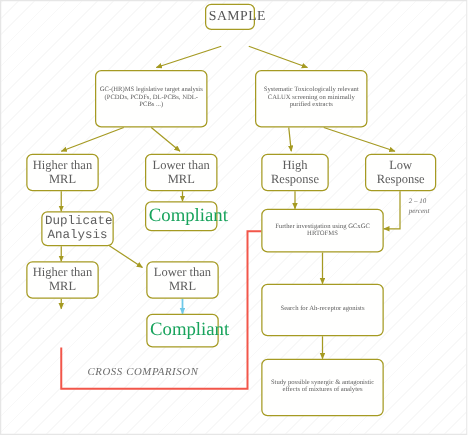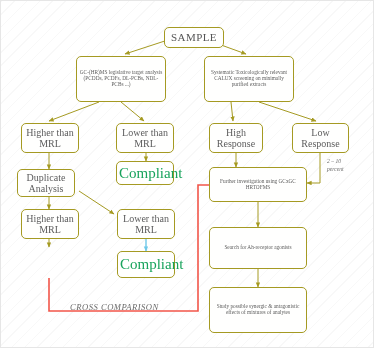--- a/index.html
+++ b/index.html
@@ -86,21 +86,21 @@
       <path d="M257,201 L257,226" marker-end="url(#ah)"></path>
 
       <path d="M257,268 L257,286" marker-end="url(#ah)"></path>
     </g>
 
     <path d="M145,238 L145,250" stroke="#6ec8e8" stroke-width="1.4" fill="none" marker-end="url(#ab)"></path>
 
     <path d="M48,277 L48,310 L197,310 L197,184 L208,184" stroke="#f2564a" stroke-width="1.6" fill="none"></path>
   </svg>
 
-  <div class="node n-sample" style="left:163px;top:26px;width:60px;height:21px;">
+  <div class="node n-sample" style="left:163px;top:2px;width:40px;height:21px;">
     <span>SAMPLE</span>
   </div>
 
   <div class="node n-small" style="left:75px;top:55px;width:90px;height:46px;">
     <span>GC-(HR)MS legislative target analysis (PCDDs, PCDFs, DL-PCBs, NDL-PCBs ...)</span>
   </div>
 
   <div class="node n-small" style="left:203px;top:55px;width:90px;height:46px;">
     <span>Systematic Toxicologically relevant CALUX screening on minimally purified extracts</span>
   </div>
@@ -114,21 +114,21 @@
   </div>
 
   <div class="node n-med" style="left:291px;top:122px;width:57px;height:30px;">
     <span>Low Response</span>
   </div>
 
   <div class="node n-med" style="left:208px;top:122px;width:54px;height:30px;">
     <span>High Response</span>
   </div>
 
-  <div class="node n-med" style="left:16px;top:168px;width:58px;height:28px;">
+  <div class="node n-med" style="left:32px;top:168px;width:58px;height:28px;font-family:Liberation Mono, monospace;">
     <span>Duplicate Analysis</span>
   </div>
 
   <div class="node n-green" style="left:115px;top:160px;width:58px;height:24px;">
     <span>Compliant</span>
   </div>
 
   <div class="node n-small" style="left:208px;top:166px;width:98px;height:35px;">
     <span>Further investigation using GCxGC HRTOFMS</span>
   </div>
@@ -152,15 +152,15 @@
 
   <div class="node n-small" style="left:208px;top:286px;width:98px;height:46px;">
     <span>Study possible synergic &amp; antagonistic effects of mixtures of analytes</span>
   </div>
 
   <div class="label lbl-pct" style="left:326px;top:157px;width:44px;">
     <div>2 – 10</div>
     <div>percent</div>
   </div>
 
-  <div class="label lbl-cross" style="left:69px;top:301px;">CROSS COMPARISON</div>
+  <div class="label lbl-cross" style="left:69px;top:291px;">CROSS COMPARISON</div>
 
 </div>
 
 </body></html>

